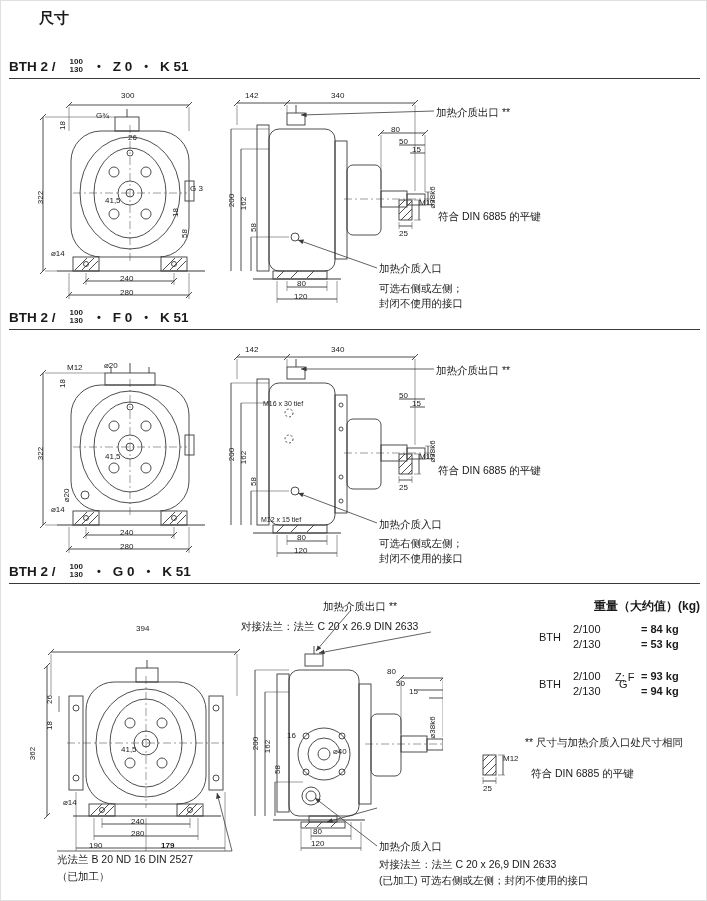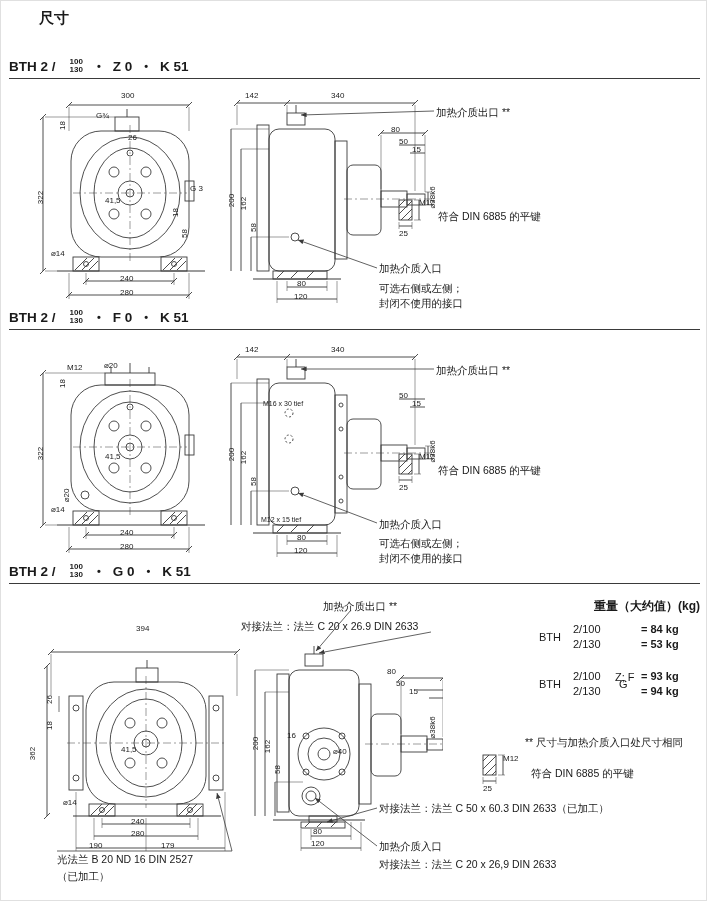--- a/index.html
+++ b/index.html
@@ -486,41 +486,41 @@
 
   <span class="dim" style="left:135px;top:623px;">394</span>
   <span class="dimv" style="left:44px;top:694px;">26</span>
   <span class="dimv" style="left:44px;top:720px;">18</span>
   <span class="dimv" style="left:25px;top:748px;">362</span>
   <span class="dim" style="left:120px;top:744px;">41,5</span>
   <span class="dim" style="left:62px;top:797px;">⌀14</span>
   <span class="dim" style="left:130px;top:816px;">240</span>
   <span class="dim" style="left:130px;top:828px;">280</span>
   <span class="dim" style="left:88px;top:840px;">190</span>
-  <span class="dim" style="left:160px;top:840px;">179</span>
+  <span class="dim" style="left:160px;top:840px;font-weight:bold;">179</span>
 
   <span class="dim" style="left:386px;top:666px;">80</span>
   <span class="dim" style="left:395px;top:678px;">50</span>
   <span class="dim" style="left:408px;top:686px;">15</span>
   <span class="dimv" style="left:420px;top:722px;">⌀38k6</span>
   <span class="dim" style="left:286px;top:730px;">16</span>
   <span class="dim" style="left:332px;top:746px;">⌀40</span>
   <span class="dim" style="left:502px;top:753px;">M12</span>
   <span class="dim" style="left:482px;top:783px;">25</span>
   <span class="dimv" style="left:248px;top:738px;">200</span>
   <span class="dimv" style="left:260px;top:741px;">162</span>
   <span class="dimv" style="left:272px;top:764px;">58</span>
   <span class="dim" style="left:312px;top:826px;">80</span>
   <span class="dim" style="left:310px;top:838px;">120</span>
 
   <span class="note" style="left:322px;top:599px;">加热介质出口 **</span>
   <span class="note" style="left:240px;top:619px;">对接法兰：法兰 C 20 x 26.9 DIN 2633</span>
-  <span class="note" style="left:378px;top:801px;">对接法兰：法兰 C 50 x 60.3 DIN 2633（已加工）</span>
   <span class="note" style="left:378px;top:839px;">加热介质入口</span>
   <span class="note" style="left:378px;top:857px;text-align:right;">对接法兰：法兰 C 20 x 26,9 DIN 2633</span>
+  <span class="note" style="left:378px;top:873px;">(已加工) 可选右侧或左侧；封闭不使用的接口</span>
   <span class="note" style="left:56px;top:852px;">光法兰 B 20 ND 16 DIN 2527</span>
   <span class="note" style="left:56px;top:869px;">（已加工）</span>
   <span class="note" style="left:524px;top:735px;">** 尺寸与加热介质入口处尺寸相同</span>
   <span class="note" style="left:530px;top:766px;">符合 DIN 6885 的平键</span>
 
   <span class="wt-title" style="left:545px;top:597px;">重量（大约值）(kg)</span>
   <span class="wt" style="left:538px;top:630px;">BTH</span>
   <span class="wt" style="left:572px;top:622px;">2/100</span>
   <span class="wt" style="left:572px;top:637px;">2/130</span>
   <span class="wt" style="left:614px;top:630px;margin-top:40px;">Z; F</span>

